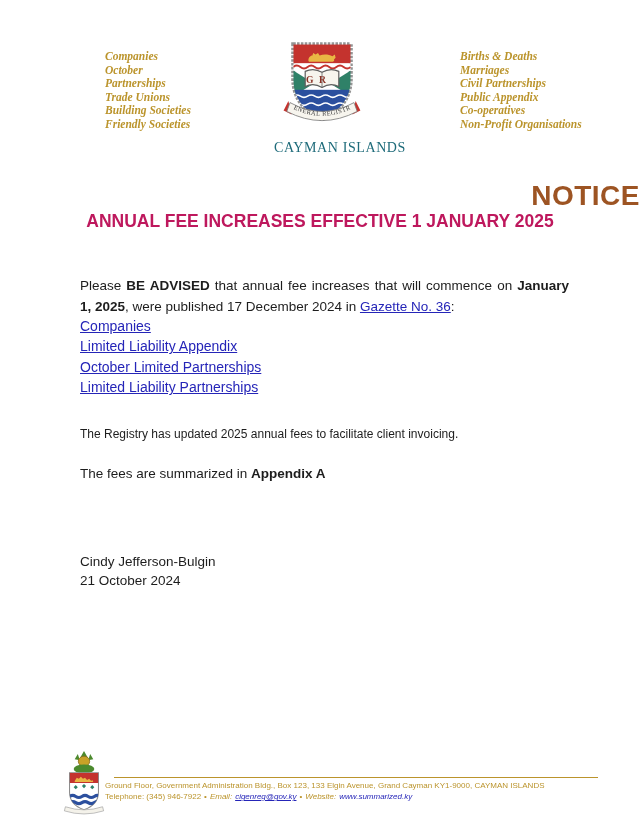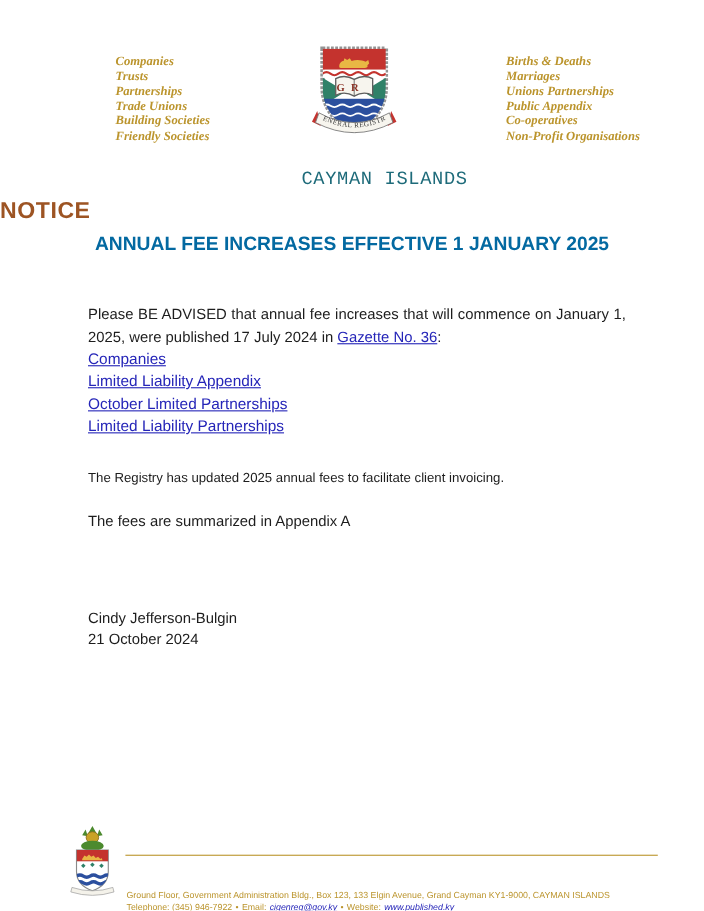--- a/index.html
+++ b/index.html
@@ -8,69 +8,69 @@
     font-family:"Liberation Sans",sans-serif;color:var(--text,#1d1d1d);
   }
   
   .svc{position:absolute;top:50px;color:var(--gold,#bb942c);
        font-family:"Liberation Serif",serif;font-weight:700;font-style:italic;
        font-size:11.5px;line-height:13.5px;white-space:nowrap;}
   .svc-left{left:105px;}
   .svc-right{left:460px;}
   
   .crest{position:absolute;left:274px;top:37px;width:96px;text-align:center;}
-  .crest-caption{margin-top:16px;color:var(--teal,#186e7e);
-       font-family:Liberation Mono, monospace;font-size:17px;letter-spacing:0.6px;white-space:nowrap;}
+  .crest-caption{margin-top:3px;color:var(--teal,#186e7e);
+       font-family:Liberation Serif, serif;font-size:14px;letter-spacing:0.6px;white-space:nowrap;}
   
-  .title-notice{position:absolute;left:0;top:180px;width:100%;text-align:left;
-       color:var(--brown,#9d5423);font-size:21px;font-weight:700;letter-spacing:0.5px;}
+  .title-notice{position:absolute;left:0;top:180px;width:100%;text-align:right;
+       color:var(--brown,#9d5423);font-size:28px;font-weight:700;letter-spacing:0.5px;}
   .title-sub{position:absolute;left:0;top:211px;width:100%;text-align:center;
-       color:#0369a1;font-size:17.5px;font-weight:700;}
+       color:#be185d;font-size:17.5px;font-weight:700;}
   
   .para1{position:absolute;left:80px;top:261px;width:489px;
        font-size:13.5px;line-height:21px;text-align:justify;}
-  .b{font-weight:400;}
+  .b{font-weight:700;}
   a.doclink,.doclink{color:var(--link,#2525b8);text-decoration:underline;cursor:pointer;}
   .doc-links{position:absolute;left:80px;top:316px;font-size:14px;line-height:20.4px;}
   .doc-links .doclink{display:block;width:max-content;}
   .para2{position:absolute;left:80px;top:427px;font-size:12px;}
   .para3{position:absolute;left:80px;top:466px;font-size:13.5px;text-align:right;}
   .signature{position:absolute;left:80px;top:553px;font-size:13.5px;line-height:18.8px;}
   
   .footer-logo{position:absolute;left:61px;top:751px;width:46px;height:64px;}
   .footer-rule{position:absolute;left:114px;top:777px;width:484px;height:1.2px;
        background:var(--gold,#bb942c);}
-  .footer-line{position:absolute;left:115px;font-size:8px;line-height:10px;
-       color:var(--gold,#bb942c);white-space:nowrap;margin-top:28px;}
+  .footer-line{position:absolute;left:105px;font-size:8px;line-height:10px;
+       color:var(--gold,#bb942c);white-space:nowrap;}
   .footer-line1{top:781px;}
   .footer-line2{top:792px;}
-  .footer-italic{}
+  .footer-italic{font-style:italic;}
   .footer-link{color:var(--link,#2525b8);font-style:italic;cursor:pointer;}
   .footer-link.u{text-decoration:underline;}
   .fbullet{margin:0 3px;}
   .footer-line2 .footer-link{margin-left:3px;}
 </style>
 </head>
 <body>
 
 <div class="page">
 
   <div class="svc svc-left">
     <div>Companies</div>
-    <div>Trusts</div>
+    <div>October</div>
     <div>Partnerships</div>
     <div>Trade Unions</div>
     <div>Building Societies</div>
     <div>Friendly Societies</div>
   </div>
 
   <div class="svc svc-right">
     <div>Births &amp; Deaths</div>
     <div>Marriages</div>
-    <div>Unions Partnerships</div>
+    <div>Civil Partnerships</div>
     <div>Public Appendix</div>
     <div>Co-operatives</div>
     <div>Non-Profit Organisations</div>
   </div>
 
   <div class="crest">
     <svg viewBox="0 0 100 120" width="80" height="96">
       <defs>
         <clipPath id="shieldClip">
             <path d="M14 9 H86 V52 C86 80 68 95 50 103 C32 95 14 80 14 52 Z"></path>
@@ -98,21 +98,21 @@
       <text font-size="8" font-family="Liberation Serif, serif" fill="#3C3C3C" letter-spacing="0.6">
         <textPath href="#bannerArc" startOffset="50%" text-anchor="middle">GENERAL REGISTRY</textPath>
       </text>
     </svg>
     <div class="crest-caption">CAYMAN ISLANDS</div>
   </div>
 
   <div class="title-notice">NOTICE</div>
   <div class="title-sub">ANNUAL FEE INCREASES EFFECTIVE 1 JANUARY 2025</div>
 
-  <p class="para1"><span>Please </span><span class="b">BE ADVISED</span><span> that annual fee increases that will commence on </span><span class="b">January 1, 2025</span><span>, were published 17 July 2024 in </span><a class="doclink">Gazette No. 36</a><span>:</span></p>
+  <p class="para1"><span>Please </span><span class="b">BE ADVISED</span><span> that annual fee increases that will commence on </span><span class="b">January 1, 2025</span><span>, were published 17 December 2024 in </span><a class="doclink">Gazette No. 36</a><span>:</span></p>
 
   <div class="doc-links">
     <a class="doclink">Companies</a>
     <a class="doclink">Limited Liability Appendix</a>
     <a class="doclink">October Limited Partnerships</a>
     <a class="doclink">Limited Liability Partnerships</a>
   </div>
 
   <div class="para2">The Registry has updated 2025 annual fees to facilitate client invoicing.</div>
   <div class="para3"><span>The fees are summarized in </span><span class="b">Appendix A</span></div>
@@ -141,15 +141,15 @@
       <path d="M8 44 q3 -2 6 0 t6 0 t6 0 t6 0 t6 0" stroke="#2B4F9E" stroke-width="3" fill="none"></path>
       <path d="M8 50 q3 -2 6 0 t6 0 t6 0 t6 0 t6 0" stroke="#2B4F9E" stroke-width="3" fill="none"></path>
     </g>
     <path d="M4 54 Q22 60 40 54 L41 58 Q22 64 3 58 Z" fill="#F4F2EA" stroke="#999999" stroke-width="0.6"></path>
   </svg>
 
   <div class="footer-rule"></div>
 
   <div class="footer-line footer-line1">Ground Floor, Government Administration Bldg., Box 123, 133 Elgin Avenue, Grand Cayman KY1-9000, CAYMAN ISLANDS</div>
 
-  <div class="footer-line footer-line2"><span>Telephone: (345) 946-7922</span><span class="fbullet">•</span><span class="footer-italic">Email:</span><a class="footer-link u">cigenreg@gov.ky</a><span class="fbullet">•</span><span class="footer-italic">Website:</span><a class="footer-link">www.published.ky</a></div>
+  <div class="footer-line footer-line2"><span>Telephone: (345) 946-7922</span><span class="fbullet">•</span><span class="footer-italic">Email:</span><a class="footer-link u">cigenreg@gov.ky</a><span class="fbullet">•</span><span class="footer-italic">Website:</span><a class="footer-link">www.summarized.ky</a></div>
 
 </div>
 
 </body></html>

